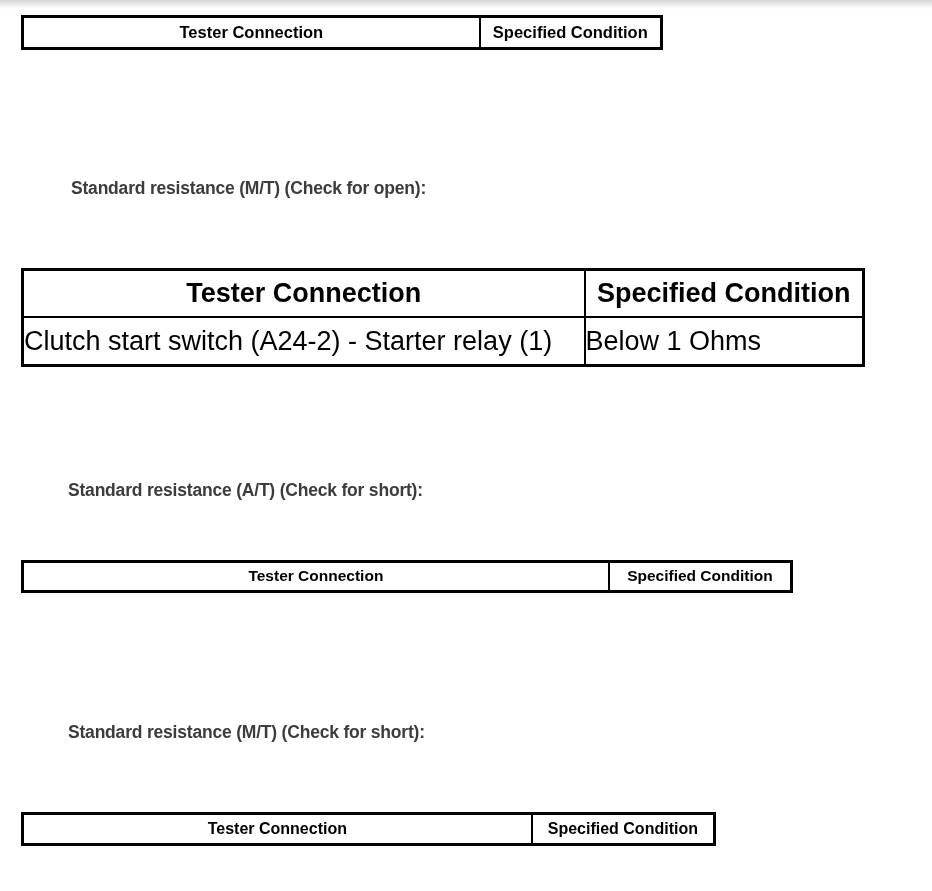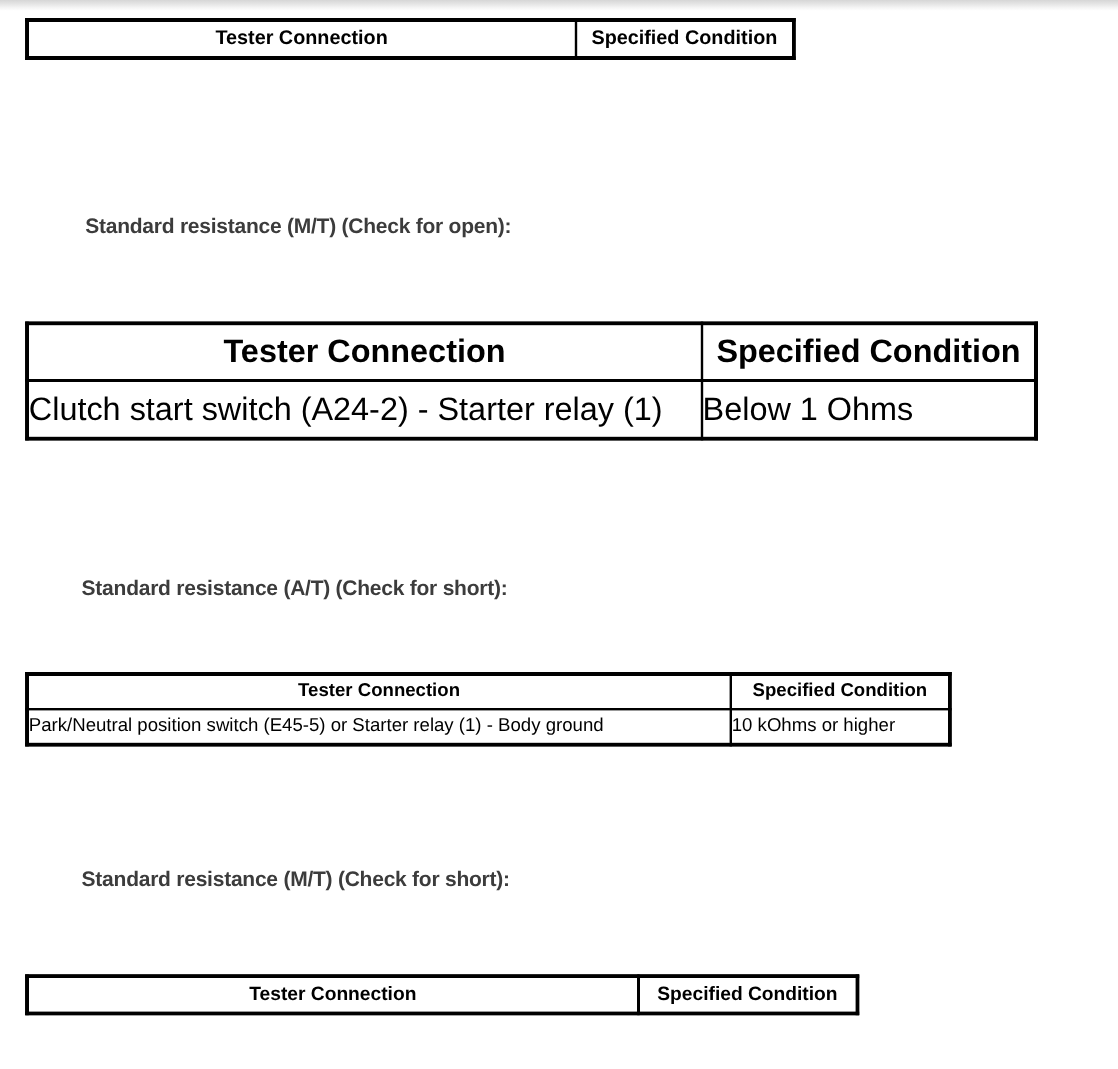--- a/index.html
+++ b/index.html
@@ -166,24 +166,20 @@
 <table class="spec-table" id="table-3">
   <colgroup>
       <col style="width:584px">
       <col style="width:182px">
     </colgroup>
   <tbody>
     <tr>
       <th class="hdr-cell col-left">Tester Connection</th>
       <th class="hdr-cell">Specified Condition</th>
     </tr>
-    <tr>
-      <td class="body-cell col-left cell-pad-left">Park/Neutral position switch (E45-5) or Starter relay (1) - Body ground</td>
-      <td class="body-cell cell-pad-left">10 kOhms or higher</td>
-    </tr>
   </tbody>
 </table>
 
 <div class="section-heading" id="heading-3">Standard resistance (M/T) (Check for short):</div>
 
 <table class="spec-table" id="table-4">
   <colgroup>
       <col style="width:507px">
       <col style="width:182px">
     </colgroup>

